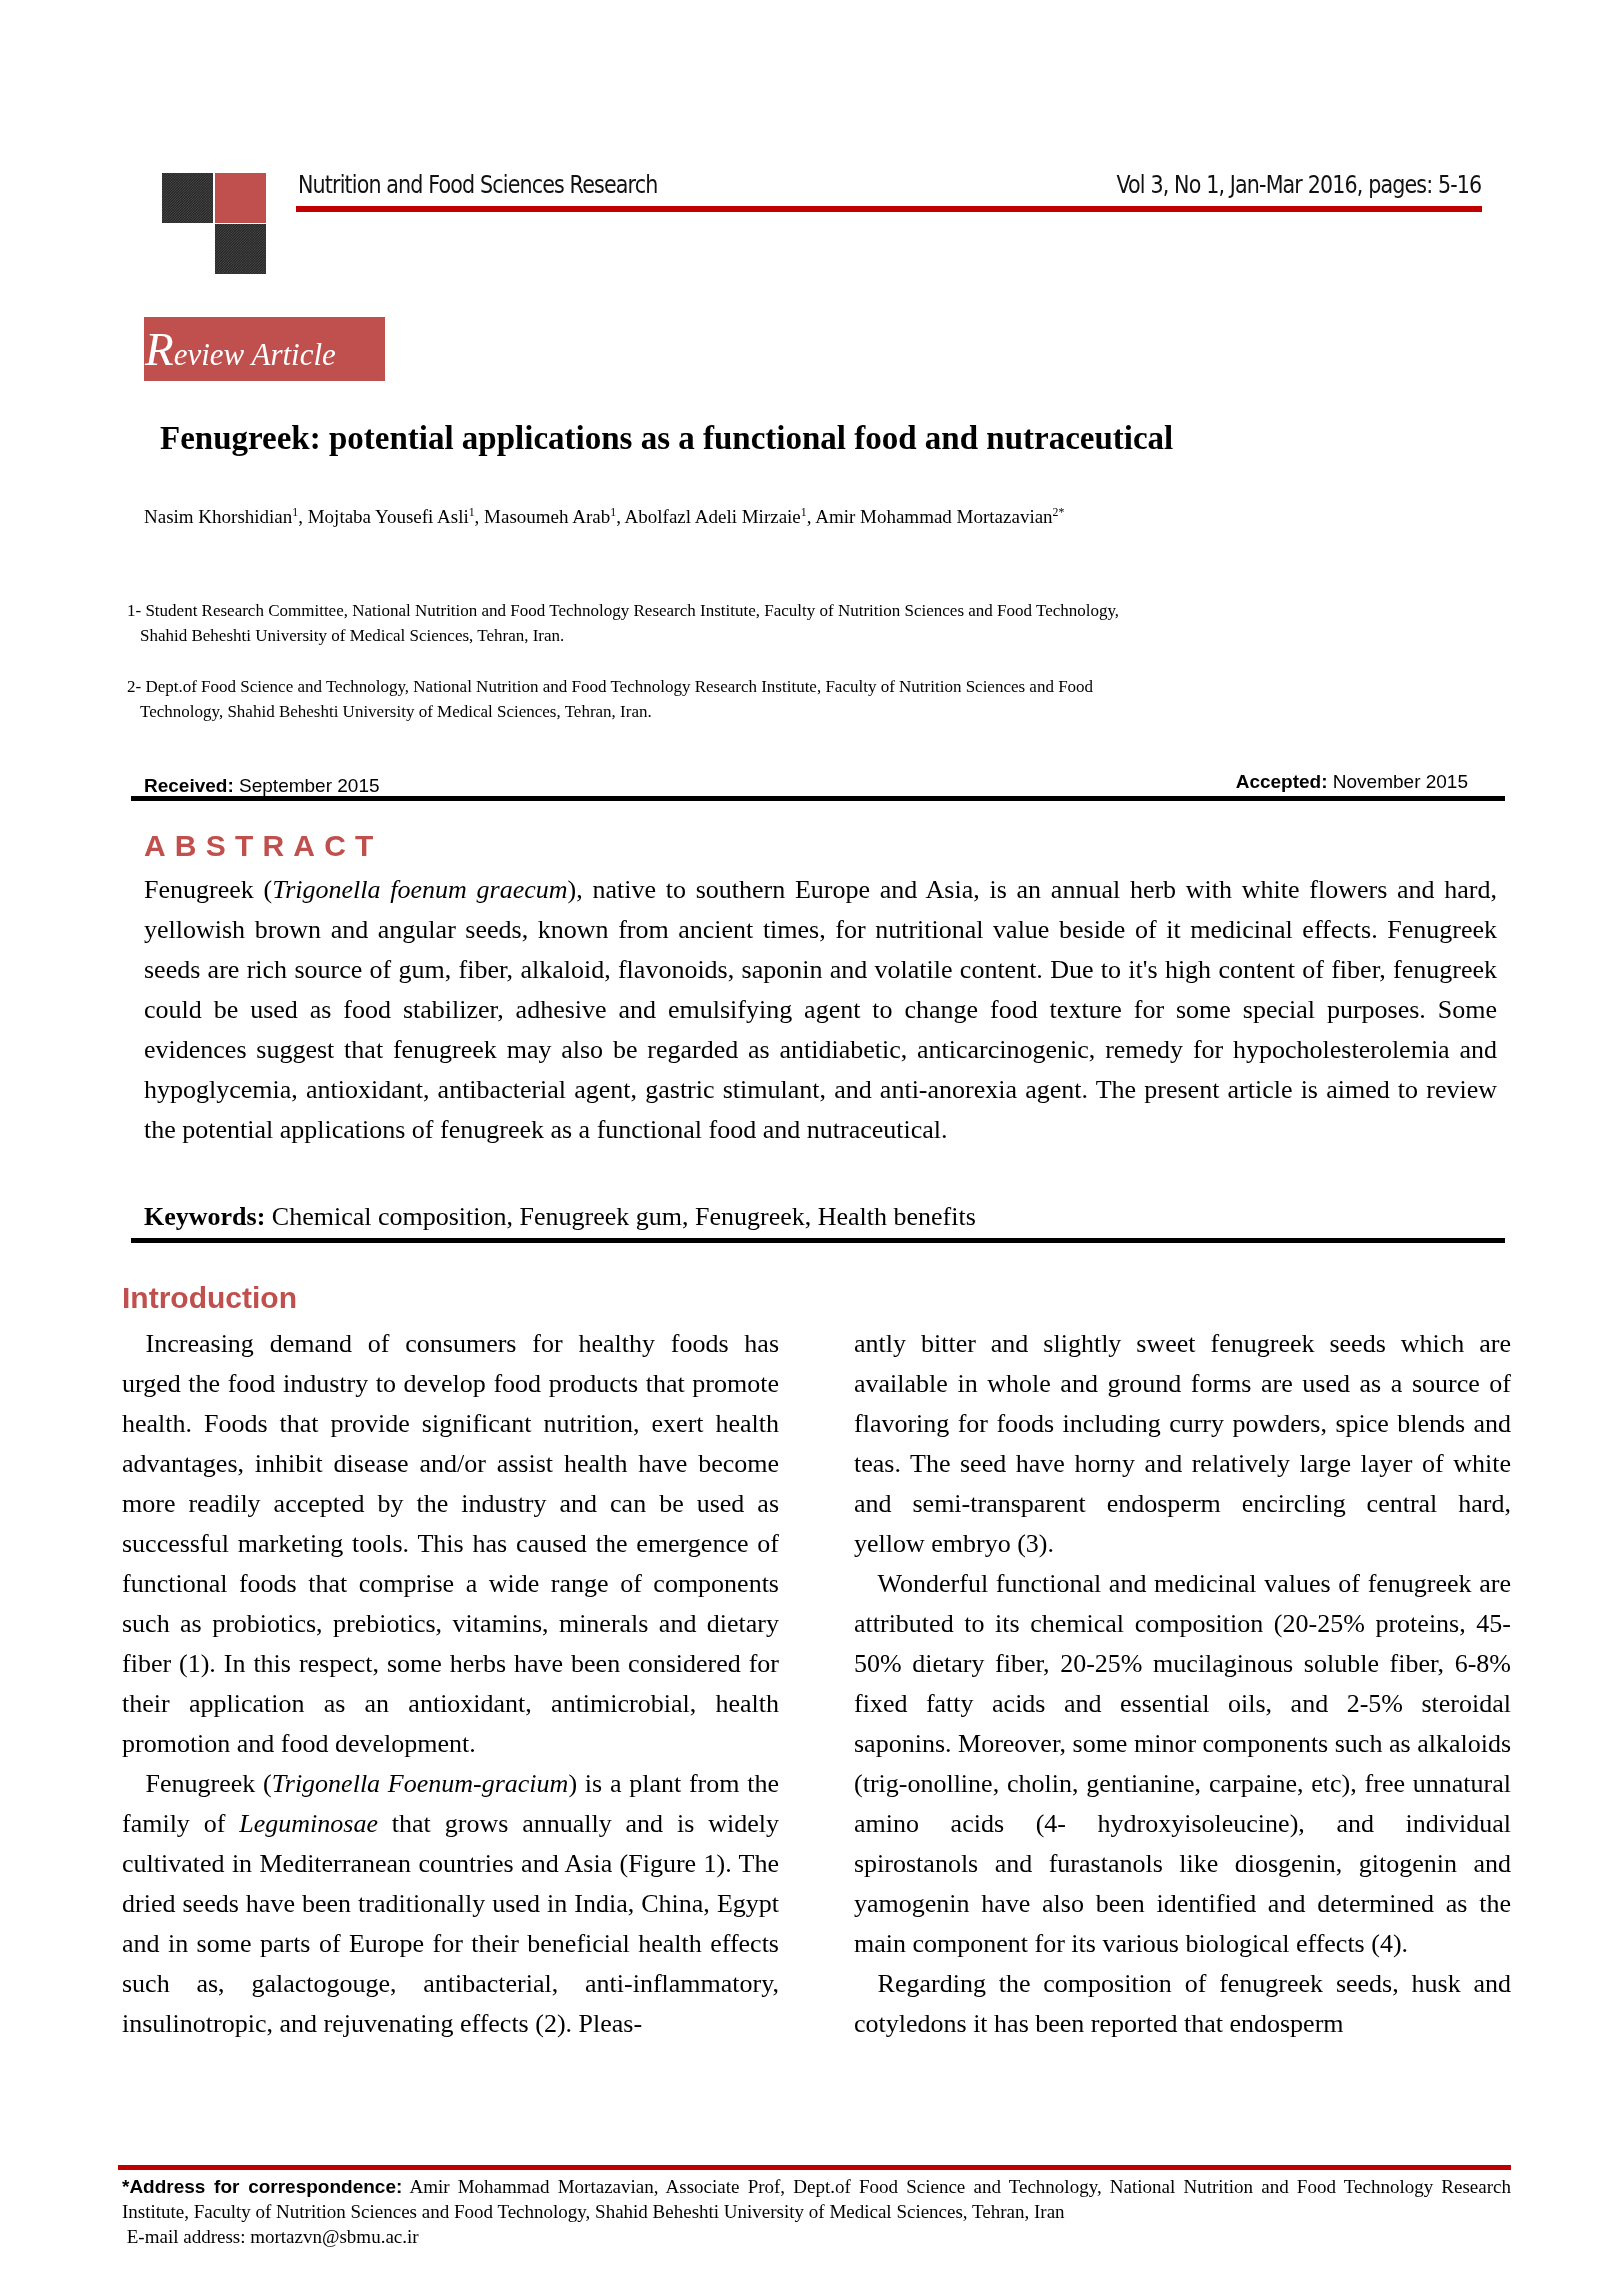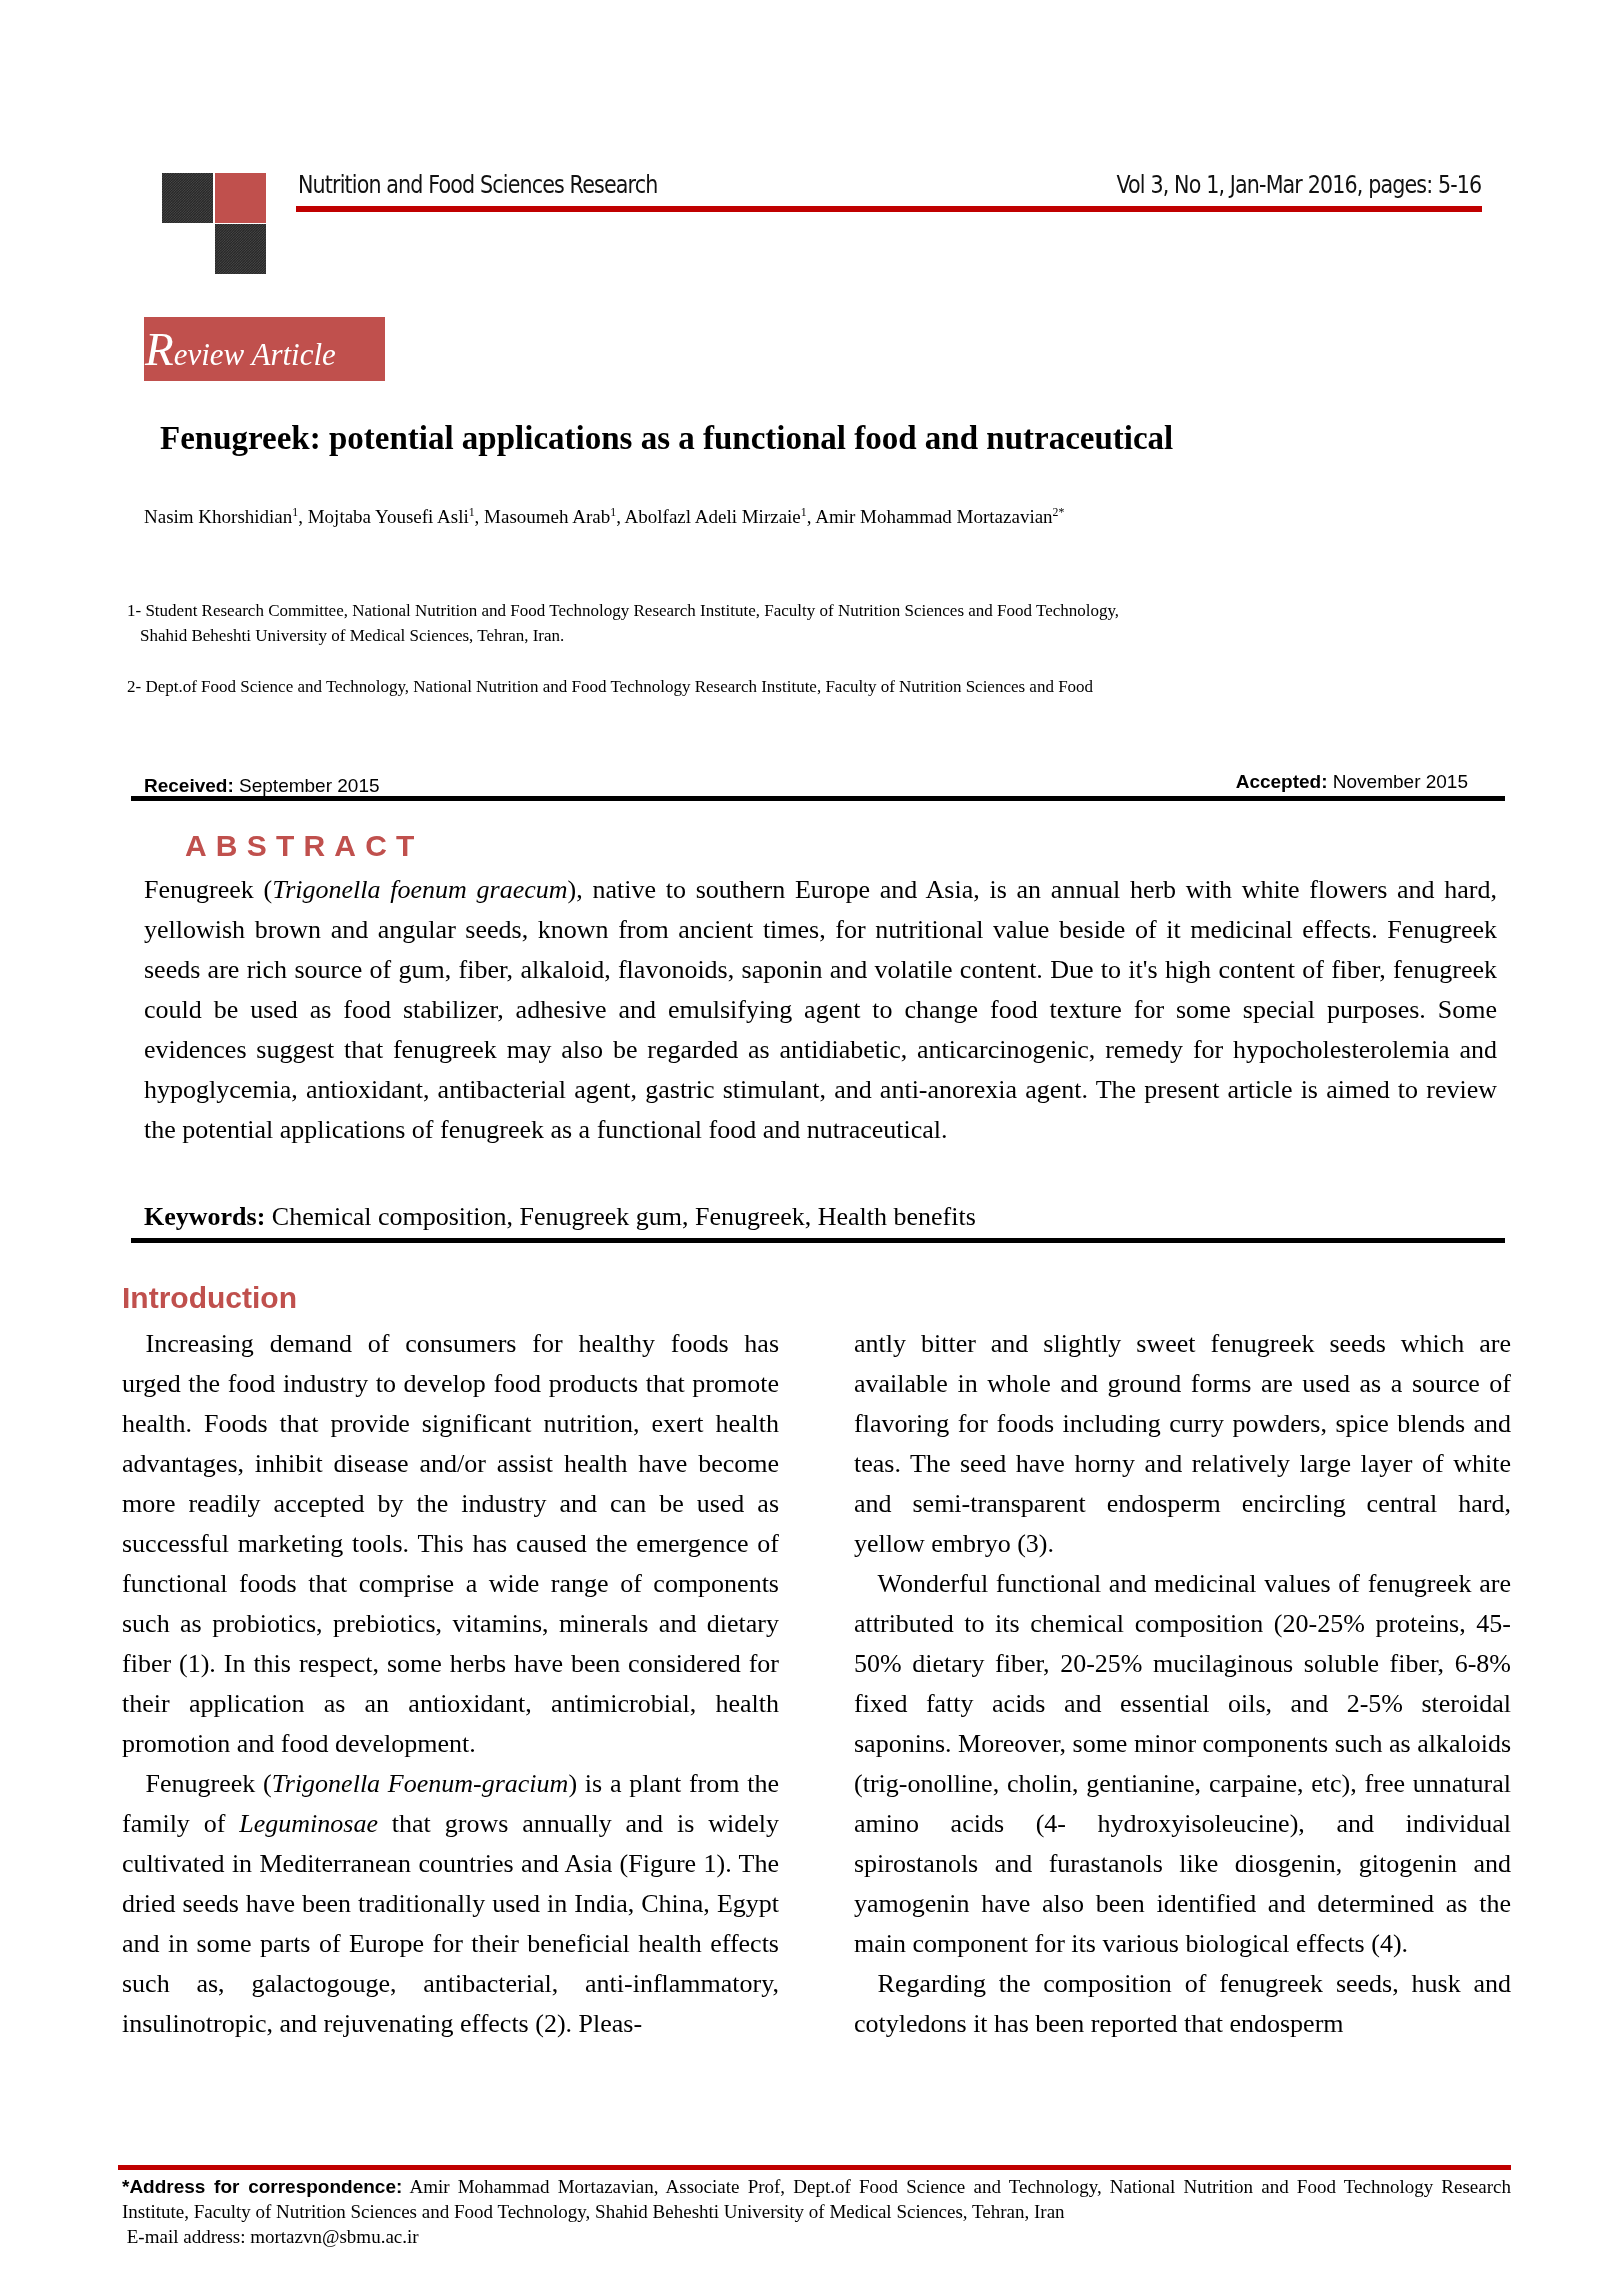--- a/index.html
+++ b/index.html
@@ -44,21 +44,21 @@
   }
   .affil .cont { padding-left: 13px; display: block; }
 
   .dates-row { position: absolute; left: 144px; top: 771px; width: 1328px; font-family: "Liberation Sans", sans-serif; font-size: 19px; }
   .dates-row .received { position: absolute; left: 0; top: 4px; white-space: nowrap; }
   .dates-row .accepted { position: absolute; right: 4px; top: 0; white-space: nowrap; text-align: right; }
   .thick-rule { position: absolute; height: 4.6px; background: #000; }
 
   .abstract-heading {
     position: absolute; left: 144px; top: 829px; font-family: "Liberation Sans", sans-serif;
-    font-weight: bold; font-size: 30px; color: #c0504d; letter-spacing: 9.2px; margin-left: 41px;
+    font-weight: bold; font-size: 30px; color: #c0504d; letter-spacing: 9.2px;
   }
   .abstract-body {
     position: absolute; left: 144px; top: 870px; width: 1353px; font-size: 26px; line-height: 40px;
     text-align: justify;
   }
   .keywords { position: absolute; left: 144px; top: 1202px; font-size: 26px; white-space: nowrap; text-align: right; }
 
   .intro-heading {
     position: absolute; left: 122px; top: 1281px; font-family: "Liberation Sans", sans-serif;
     font-weight: bold; font-size: 30px; color: #c0504d;
@@ -102,20 +102,21 @@
   <span>Abolfazl Adeli Mirzaie</span><sup>1</sup><span>,  </span>
   <span>Amir Mohammad Mortazavian</span><sup>2*</sup>
 </div>
 
 <div class="affil" style="top:598px;">
   <span>1- Student Research Committee, National Nutrition and Food Technology Research Institute, Faculty of Nutrition Sciences and Food Technology,</span>
   <span class="cont">Shahid Beheshti University of Medical Sciences, Tehran, Iran.</span>
 </div>
 <div class="affil" style="top:674px;">
   <span>2- Dept.of Food Science and Technology, National Nutrition and Food Technology Research Institute, Faculty of Nutrition Sciences and Food</span>
+  <span class="cont">Technology, Shahid Beheshti University of Medical Sciences, Tehran, Iran.</span>
 </div>
 
 <div class="dates-row">
   <div class="received"><b>Received:</b><span> September 2015</span></div>
   <div class="accepted"><b>Accepted:</b><span> November 2015</span></div>
 </div>
 <div class="thick-rule" style="left:131px; top:796px; width:1374px;"></div>
 
 <h2 class="abstract-heading">ABSTRACT</h2>
 <p class="abstract-body"><span>Fenugreek (</span><i>Trigonella foenum graecum</i><span>), native to southern Europe and Asia, is an annual herb with white flowers and hard, yellowish brown and angular seeds, known from ancient times, for nutritional value beside of it medicinal effects. Fenugreek seeds are rich source of gum, fiber, alkaloid, flavonoids, saponin and volatile content. Due to it's high content of fiber, fenugreek could be used as food stabilizer, adhesive and emulsifying agent to change food texture for some special purposes. Some evidences suggest that fenugreek may also be regarded as antidiabetic, anticarcinogenic, remedy for hypocholesterolemia and hypoglycemia, antioxidant, antibacterial agent, gastric stimulant, and anti-anorexia agent. The present article is aimed to review the potential applications of fenugreek as a functional food and nutraceutical.</span></p>

